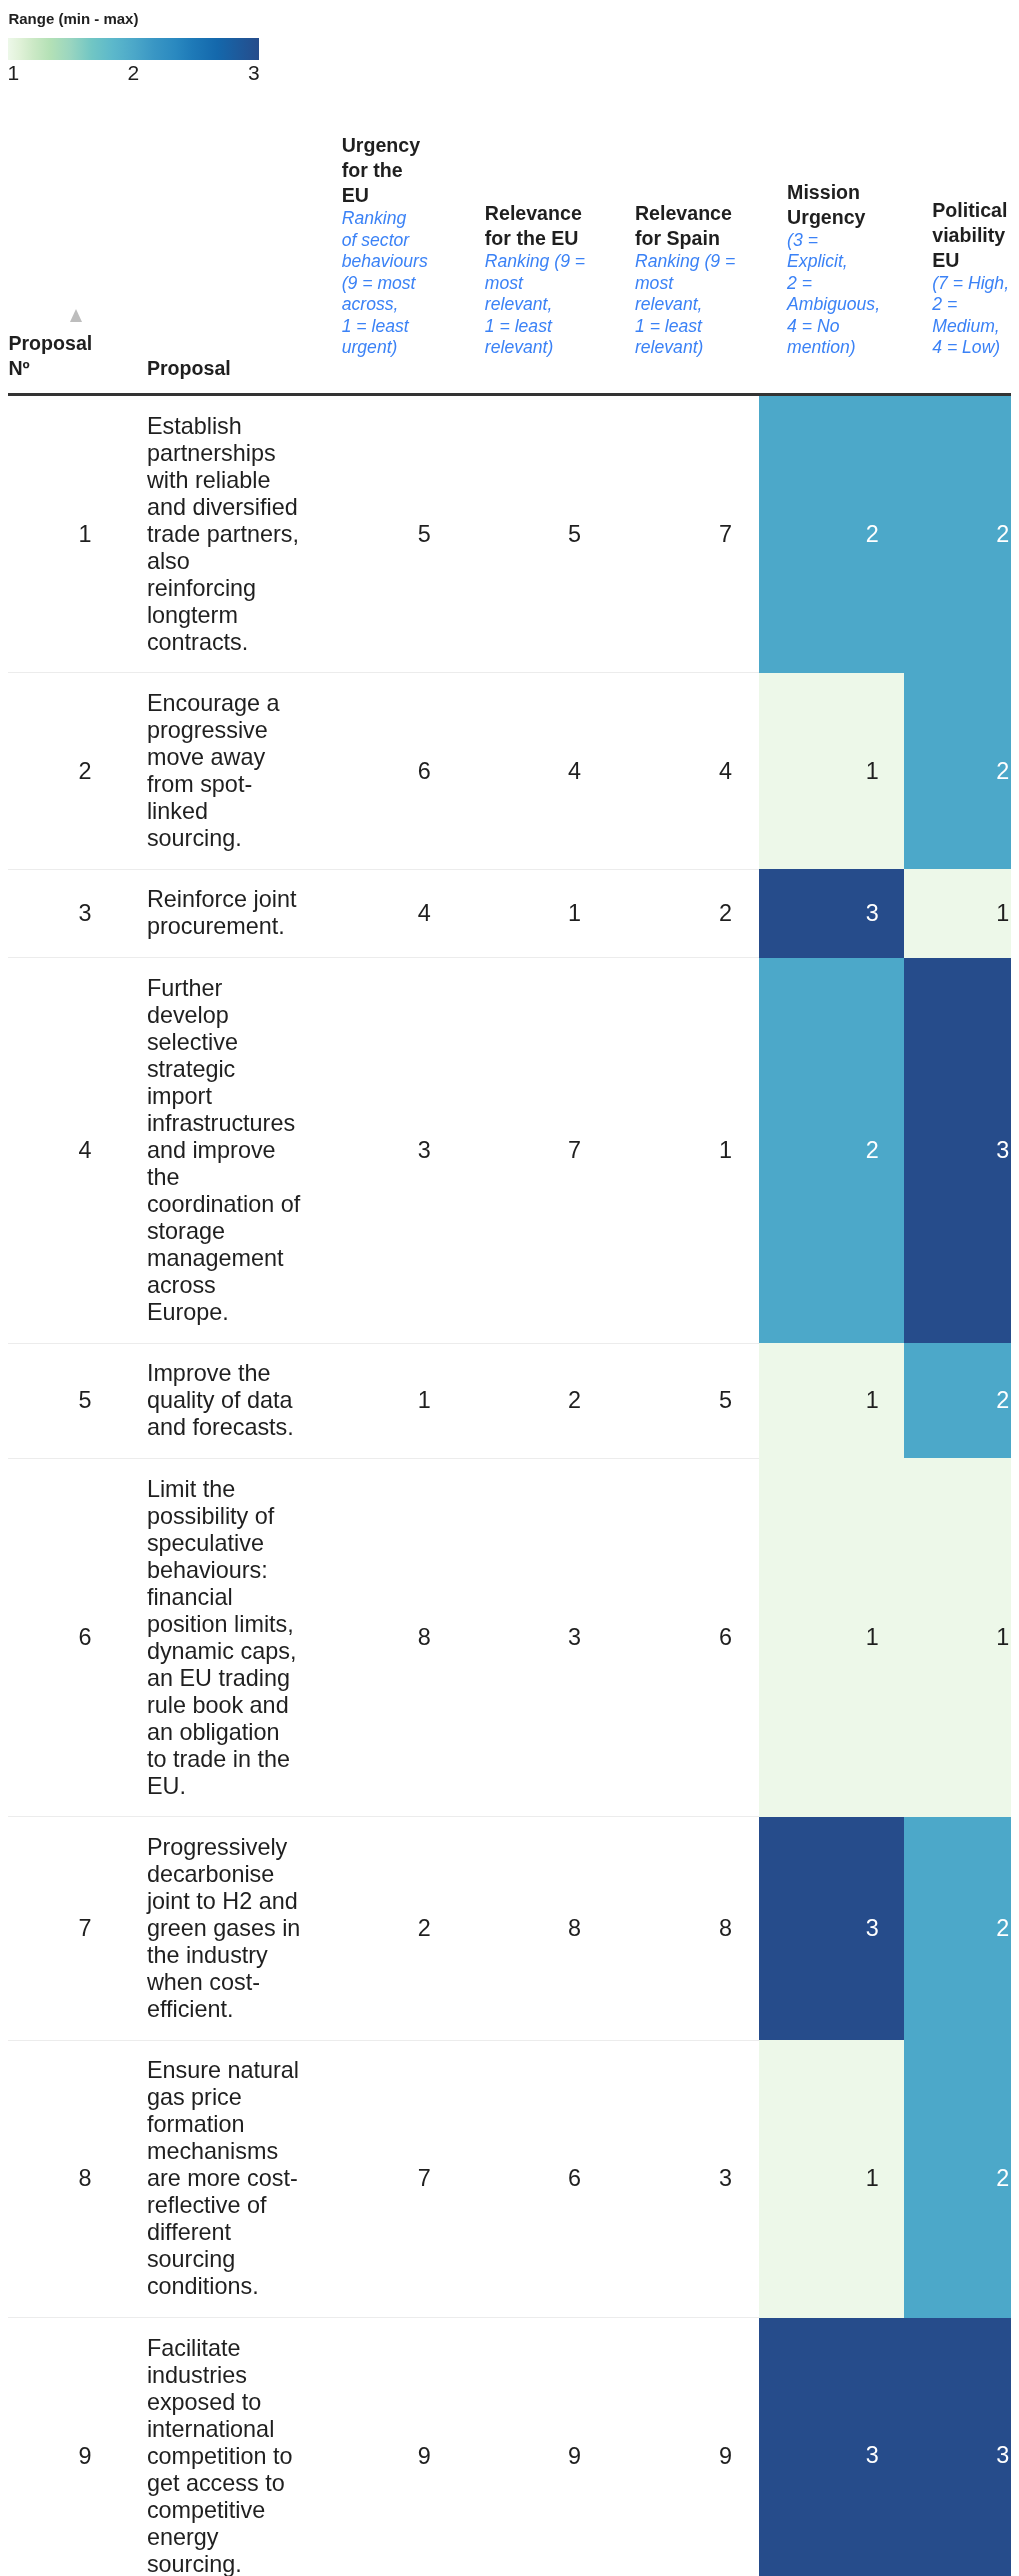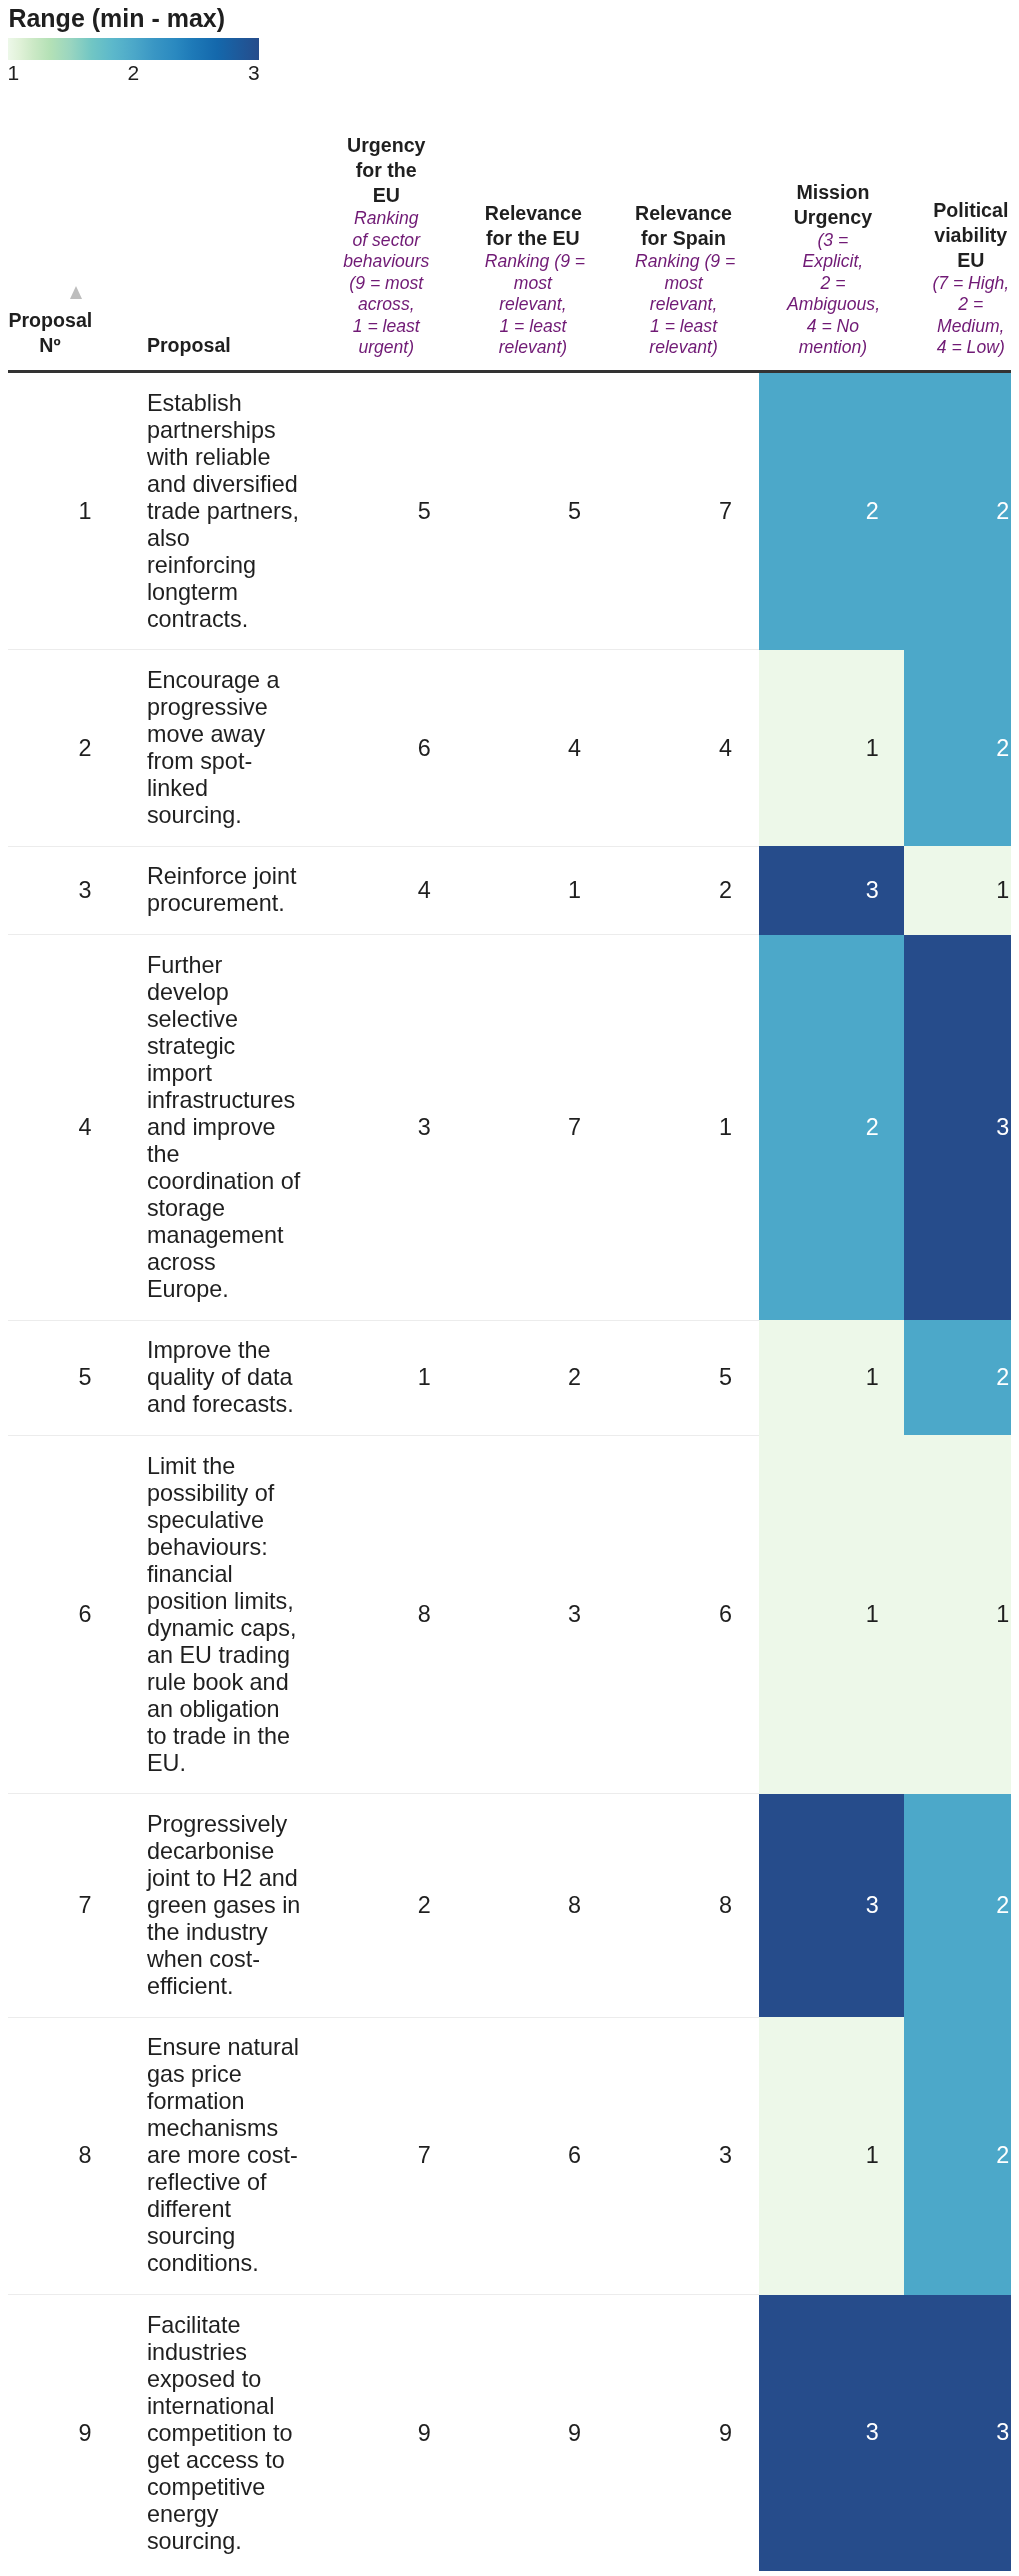--- a/index.html
+++ b/index.html
@@ -3,37 +3,37 @@
 <meta charset="utf-8">
 <title>Proposal ranking heat-map table</title>
 <style>
   html,body{margin:0;padding:0;background:#ffffff;}
   body{font-family:"Liberation Sans", sans-serif;color:#1f1f1f;
        -webkit-font-smoothing:antialiased;}
   .page{width:1020px;position:relative;transform:translateZ(0);}
 
   
   .legend{padding:6.7px 0 0 8.4px;}
-  .legend-title{font-size:25px;font-weight:bold;line-height:23.4px;color:#1f1f1f;}
+  .legend-title{font-size:15px;font-weight:bold;line-height:23.4px;color:#1f1f1f;}
   .legend-bar{width:251px;height:22px;margin-top:8.4px;}
   .legend-ticks{width:251px;height:25px;position:relative;}
   .legend-ticks .tick{position:absolute;top:0.8px;font-size:21px;line-height:23.4px;
                       color:#1f1f1f;white-space:nowrap;}
   .legend-ticks .t0{left:-0.8px;}
   .legend-ticks .t1{left:125px;transform:translateX(-50%);}
   .legend-ticks .t2{right:-0.4px;}
 
   
   table.tbl{border-collapse:collapse;border-spacing:0;margin:48px 0 0 8.4px;
             width:1003px;table-layout:fixed;}
   thead th{vertical-align:bottom;padding:0 0 11.7px 0;border-bottom:3.3px solid #333333;
-           position:relative;text-align:center;font-weight:normal;}
+           position:relative;text-align:left;font-weight:normal;}
   .hd-title{font-size:19.6px;font-weight:bold;line-height:25px;color:#1f1f1f;white-space:nowrap;}
   .hd-sub{font-size:17.6px;font-style:italic;font-weight:normal;line-height:21.4px;
-          color:#701a75;margin-bottom:0;white-space:nowrap;}
+          color:#3b82f6;margin-bottom:23px;white-space:nowrap;}
   .sort-arrow{position:absolute;width:0;height:0;
               border-left:6.9px solid transparent;border-right:6.9px solid transparent;
               border-bottom:13px solid #bdbdbd;right:42px;bottom:71px;}
 
   tbody td{font-size:23.4px;line-height:27px;padding-top:16.7px;padding-bottom:16.7px;
            vertical-align:middle;border-bottom:1.7px solid #ececec;text-align:right;}
   tbody tr:last-child td{border-bottom:none;}
   tbody td.heat{border-bottom:none;}
 
   

